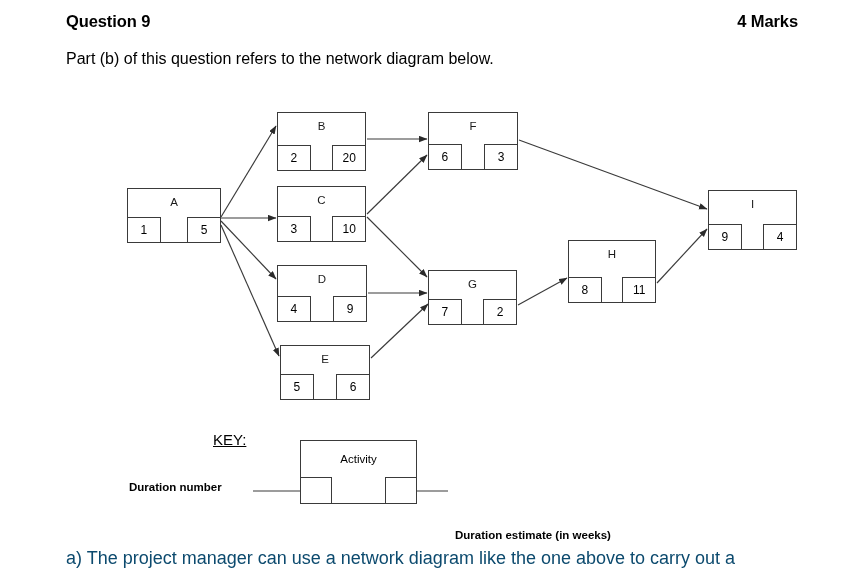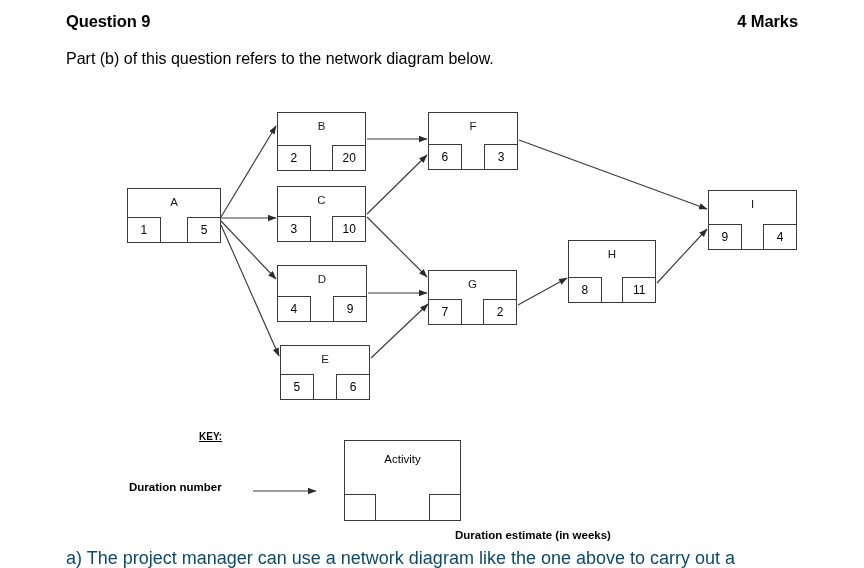--- a/index.html
+++ b/index.html
@@ -92,36 +92,35 @@
     justify-content: center;
     font-size: 12px;
     color: #000000;
   }
   .cell.left  { left: -1.2px; }
   .cell.right { right: -1.2px; }
 
   
   .key-title {
     position: absolute;
-    left: 199px;
+    left: 213px;
     top: 431px;
-    font-size: 10px;
-    font-weight: bold;
+    font-size: 15px;
+    font-weight: normal;
     text-decoration: underline;
   }
   .key-box {
     position: absolute;
     left: 300px;
     top: 440px;
     width: 117px;
-    height: 81px;
-    box-sizing: border-box;
-    border: 1.2px solid #3a3a3a;
-    background: #ffffff;
-    margin-left: 44px;
+    height: 64px;
+    box-sizing: border-box;
+    border: 1.2px solid #3a3a3a;
+    background: #ffffff;
   }
   .key-box .key-box-label {
     position: absolute;
     left: 0; right: 0;
     top: 12px;
     text-align: center;
     font-size: 11.5px;
   }
   .key-cell {
     position: absolute;

